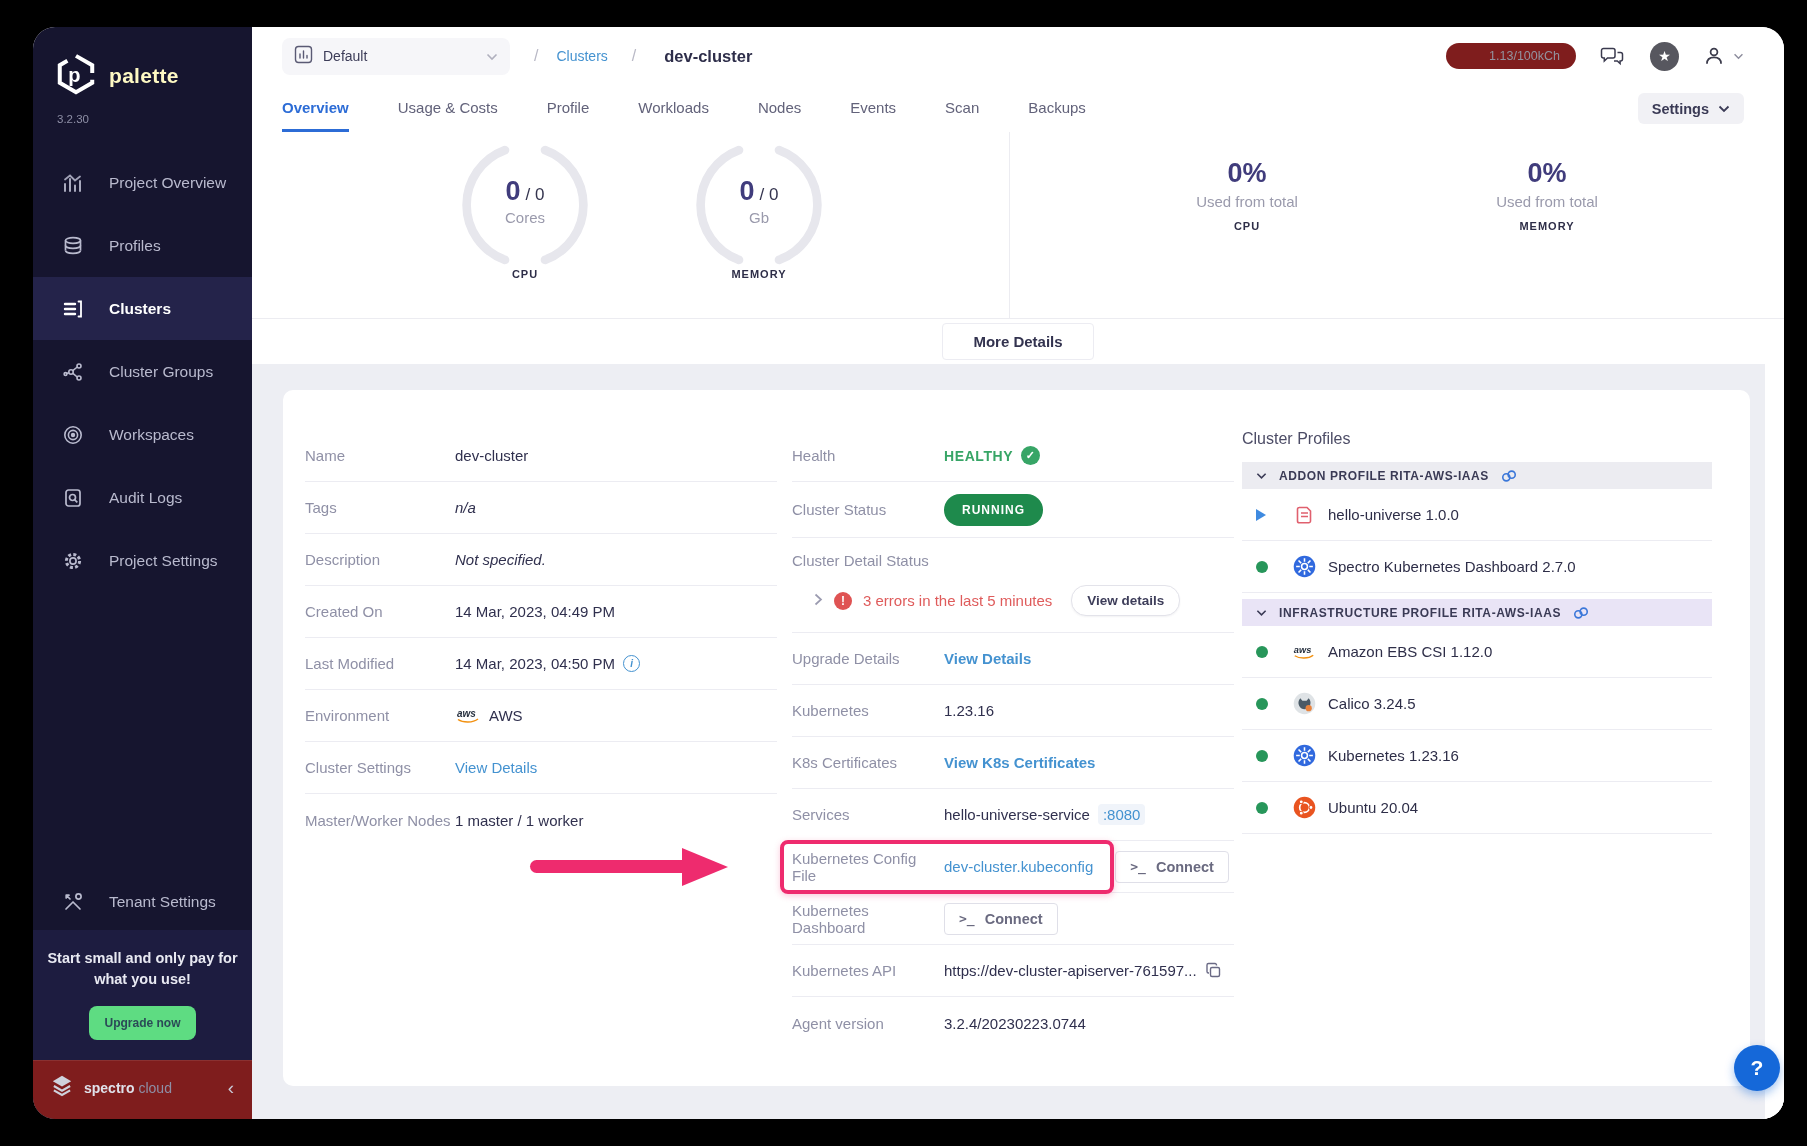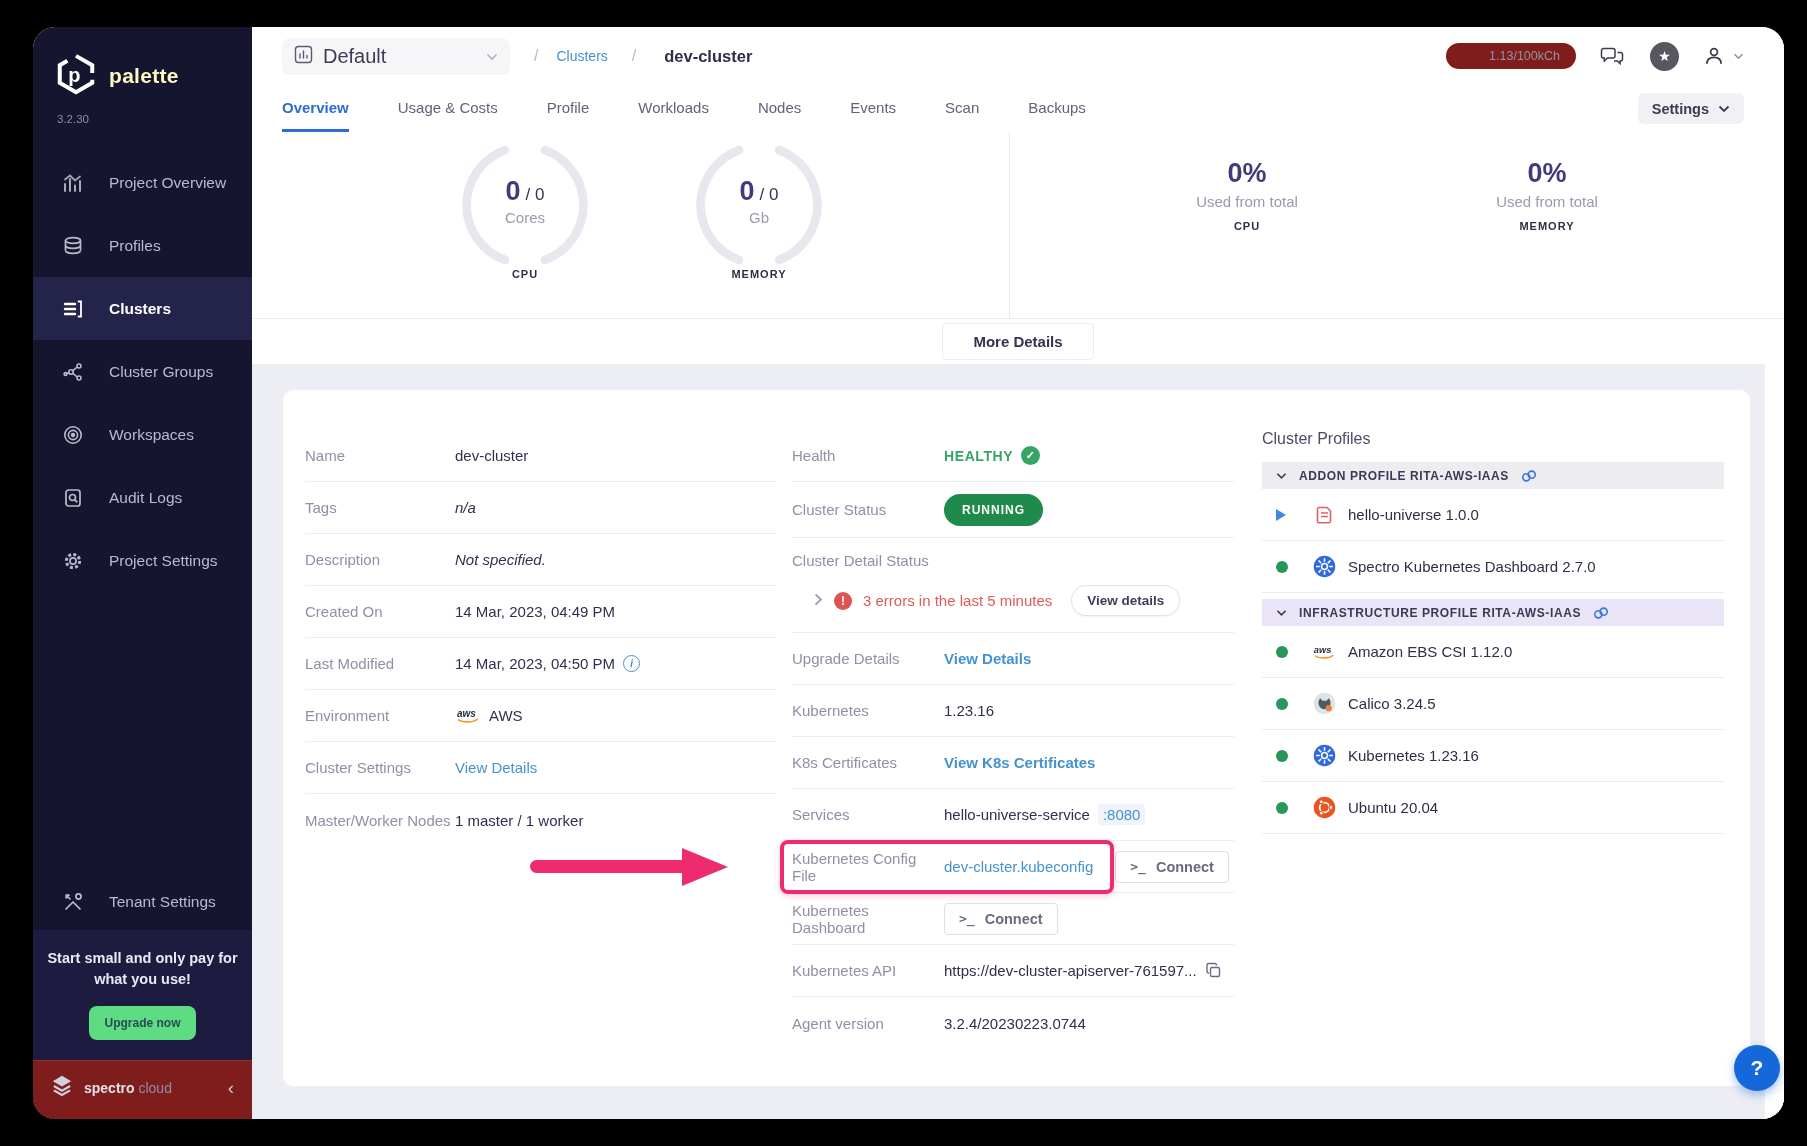--- a/index.html
+++ b/index.html
@@ -23,21 +23,21 @@
   .footer-brand { font-size:14px; }
   .footer-brand b { color:#dfe1ea; font-weight:700; }
   .footer-brand span { color:#8e8fa6; }
   .collapse-btn { margin-left:auto; color:#c9cad8; font-size:19px; cursor:pointer; }
 
   
   .main { flex:1; display:flex; flex-direction:column; position:relative; background:#fff; }
 
   .topbar { height:58px; display:flex; align-items:center; padding:0 40px 0 30px; gap:14px; }
   .project-select { width:228px; height:37px; background:#f6f6f9; border-radius:8px; display:flex; align-items:center; padding:0 12px; gap:10px; cursor:pointer; }
-  .project-select .label { font-size:20px; color:#3c3c58; flex:1; }
+  .project-select .label { font-size:14px; color:#3c3c58; flex:1; }
   .crumb-sep { color:#b9b9c6; font-size:16px; margin:0 4px 0 10px; }
   .crumb-link { color:#4492d0; font-size:14px; cursor:pointer; }
   .crumb-current { color:#2e2e4a; font-size:16.5px; font-weight:700; margin-left:10px; }
   .topbar-right { margin-left:auto; display:flex; align-items:center; gap:24px; }
   .usage-pill { background:#7f1d1d; border-radius:14px; padding:6px 16px; font-size:12.5px; color:#93939f; min-width:130px; text-align:right; }
   .icon-btn { cursor:pointer; display:flex; align-items:center; }
   .avatar-star { width:29px; height:29px; border-radius:50%; background:#57575f; color:#fff; font-size:14px; display:flex; align-items:center; justify-content:center; cursor:pointer; }
   .user-group { display:flex; align-items:center; gap:8px; cursor:pointer; }
 
   .tabs-row { height:47px; display:flex; align-items:stretch; padding:0 40px 0 30px;gap:12px; }
@@ -93,21 +93,21 @@
   .port-chip { color:#4492d0; background:#f0f4fa; border-radius:4px; padding:2px 5px; font-size:15px; cursor:pointer; }
   .connect-btn { background:#fff; border:1px solid #dfdfe8; border-radius:4px; padding:7px 14px; display:flex; align-items:center; gap:10px; font-size:14.5px; color:#6a6a80; font-weight:600; cursor:pointer; font-family:inherit; }
   .term-glyph { font-family:"DejaVu Sans Mono",monospace; font-size:13px; color:#6a6a80; }
   .info-icon { width:17px; height:17px; border-radius:50%; border:1.4px solid #4492d0; color:#4492d0; font-size:10px; font-style:italic; font-weight:700; display:flex; align-items:center; justify-content:center; cursor:pointer; }
 
   .highlight-box { position:absolute; left:-12px; top:-1px; width:334px; height:54px; border:4px solid #ee2b6e; border-radius:8px; pointer-events:none; box-shadow:0 2px 6px rgba(238,43,110,.25); }
   .anno-arrow { position:absolute; left:-262px; top:50%; transform:translateY(-50%); width:198px; height:38px; display:flex; align-items:center; pointer-events:none; }
   .anno-arrow .bar { flex:1; height:13px; background:#ee2b6e; border-radius:7px 0 0 7px; }
   .anno-arrow .head { width:0; height:0; border-top:19px solid transparent; border-bottom:19px solid transparent; border-left:46px solid #ee2b6e; }
 
-  .profiles-col { flex:1; margin-left:28px; max-width:470px; }
+  .profiles-col { flex:1; margin-left:8px; max-width:470px; }
   .profiles-title { font-size:16px; color:#4c4c66; margin-bottom:14px; }
   .profile-group-header { background:#ececf1; height:27px; display:flex; align-items:center; gap:12px; padding:0 14px; font-size:12px; font-weight:700; letter-spacing:.6px; color:#3a3a55; cursor:pointer; }
   .profile-group-header.infra { background:#e9e4f6; }
   .profile-item { background:#fff; height:52px; display:flex; align-items:center; gap:0; border-bottom:1px solid #ececf2; padding:0 14px; cursor:pointer; }
   .p-status { width:26px; display:flex; justify-content:flex-start; }
   .dot-green { width:12px; height:12px; border-radius:50%; background:#27965a; }
   .play-tri { width:0; height:0; border-top:6px solid transparent; border-bottom:6px solid transparent; border-left:10px solid #3f8ae0; }
   .p-logo { width:24px; height:24px; margin:0 12px 0 10px; display:flex; align-items:center; justify-content:center; }
   .p-label { font-size:15px; color:#2e2e48; }
   .group-gap { height:6px; background:transparent; }

